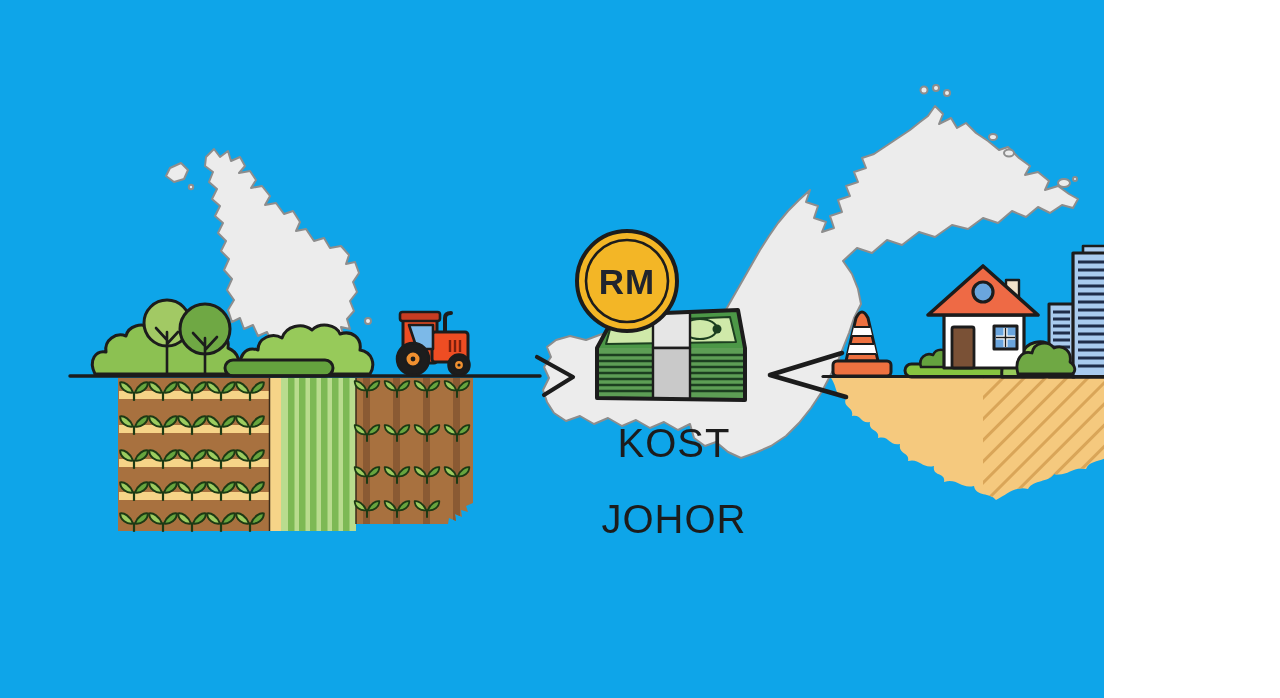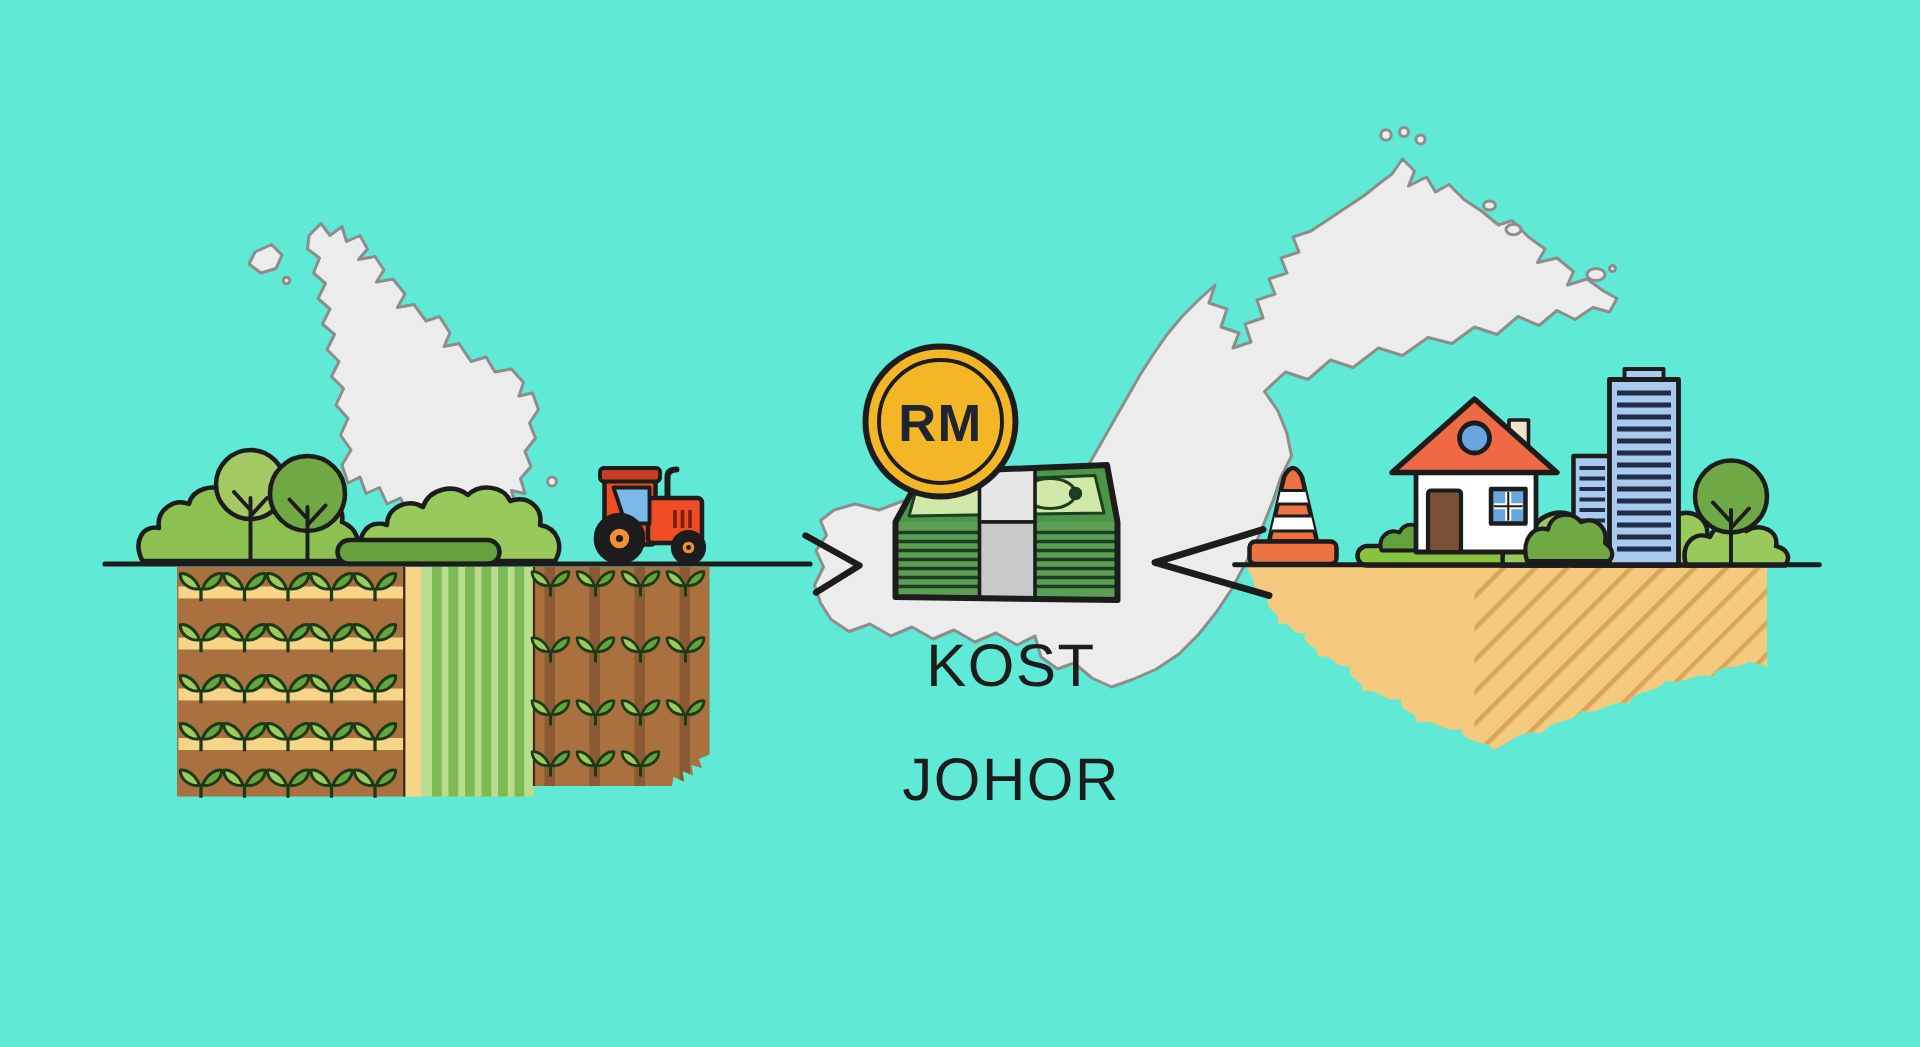--- a/index.html
+++ b/index.html
@@ -1,16 +1,16 @@
 <!DOCTYPE html>
 <html style="--background: #ffffff; --map-fill: #ececec; --map-outline: #8d8d8d; --line: #1c1c1c; --coin-gold: #f3b626; --coin-text: #20242e; --money-front: #5d9e55; --money-top: #4c9747; --money-dark: #1c3f20; --money-note-light: #cfe9a9; --band-grey: #c9c9c9; --band-light: #e6e6e6; --soil-brown: #a8713f; --soil-dark-stripe: #8a5a33; --soil-stripe-tan: #f6d488; --field-light-green: #b9dc8e; --field-dark-green: #7db954; --leaf-green: #9ccc5f; --leaf-green-dark: #66a53e; --bush-green: #8cc152; --bush-light: #97ca5a; --hedge-green: #64a23e; --tree-light: #a2c964; --tree-dark: #6fa844; --tractor-red: #ee4d23; --tractor-roof: #c83c22; --tractor-window: #7cb9e8; --wheel-hub-orange: #f09030; --cone-orange: #ee7140; --house-roof: #ee6a45; --house-wall: #ffffff; --door-brown: #7a5136; --window-blue: #6aa5dd; --chimney-cream: #f2e2c9; --building-blue: #a9cbee; --building-stripe: #1f2d49; --platform-green: #86c440; --sand: #f5c97e; --sand-stripe: #d9a558;"><head>
 <meta charset="utf-8">
 <style>
   html,body{margin:0;padding:0;background:#fff;}
-  .stage{position:relative;width:1280px;height:698px;background:#5eead4;overflow:hidden;font-family:"Liberation Sans",sans-serif;}
+  .stage{position:relative;width:1104px;height:698px;background:#0ea5e9;overflow:hidden;font-family:"Liberation Sans",sans-serif;}
   svg{display:block;}
   .map{fill:var(--map-fill,#ececec);stroke:var(--map-outline,#8d8d8d);stroke-width:2;stroke-linejoin:round;}
   .ol{stroke:var(--line,#1c1c1c);stroke-linejoin:round;stroke-linecap:round;}
   .caption{font-family:"Liberation Sans",sans-serif;font-size:40px;fill:#1c1c1c;letter-spacing:1px;}
   .coin-label{font-family:"Liberation Sans",sans-serif;font-size:35px;font-weight:bold;fill:var(--coin-text,#20242e);letter-spacing:1px;}
 </style>
 </head>
 <body>
 
 <div class="stage">

